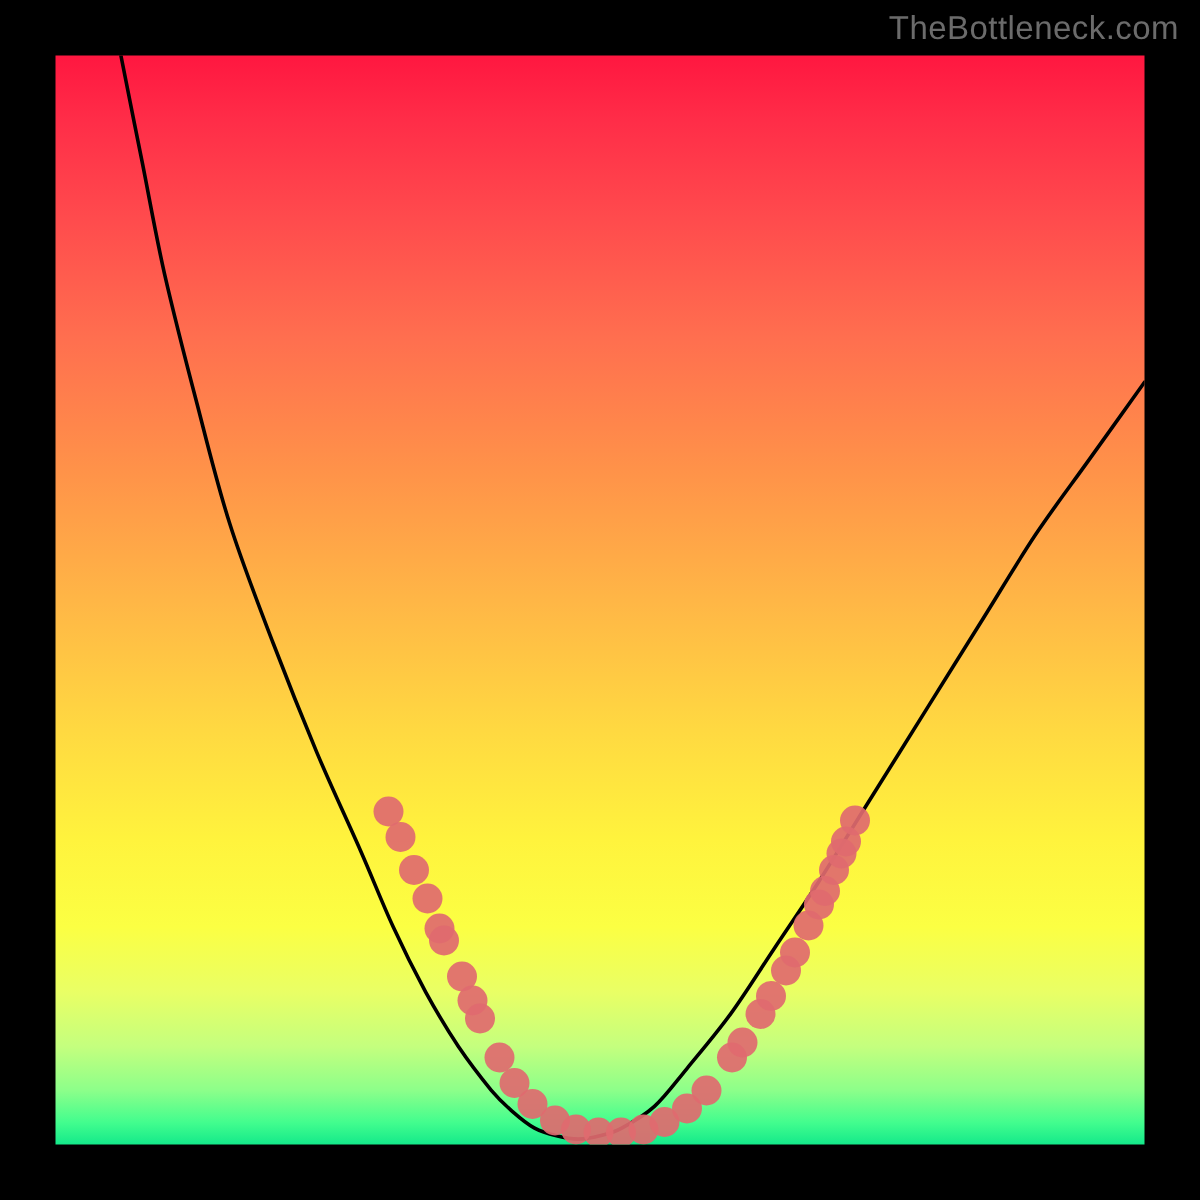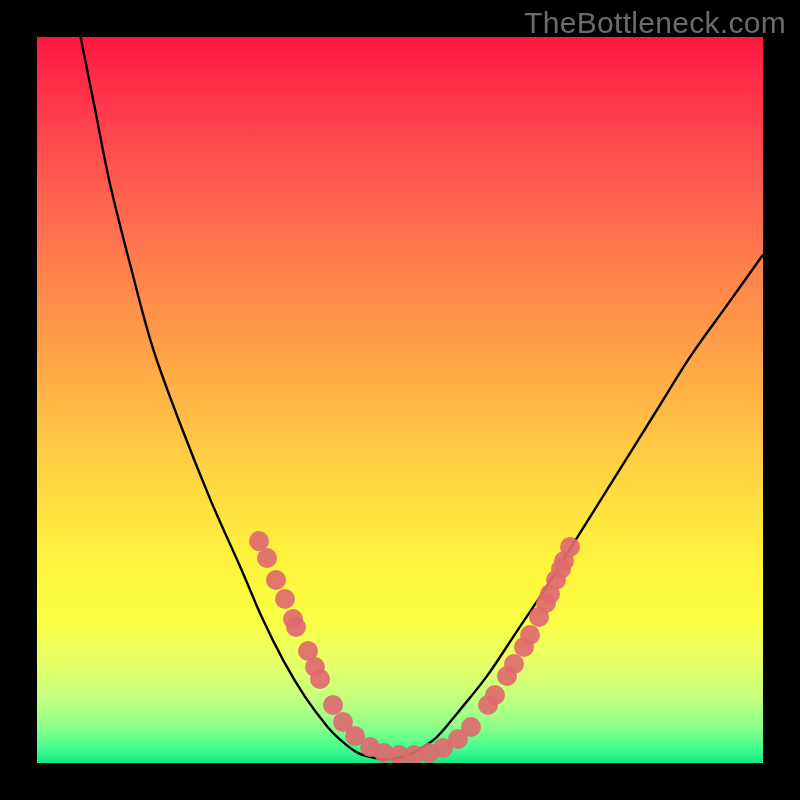--- a/index.html
+++ b/index.html
@@ -39,21 +39,21 @@
       #c4ff7e 91%,
       #8dff8a 95%,
       #42fd8e 98%,
       #14e98a 100%
     );
   }
   .watermark {
     position: absolute;
     top: 6px;
     right: 14px;
-    font-size: 30px;
+    font-size: 22px;
     font-weight: 500;
     color: #6b6b6b;
     letter-spacing: 0.3px;
     z-index: 10;
     text-align: right;
   }
   svg.curve {
     position: absolute;
     left: 0;
     top: 0;

